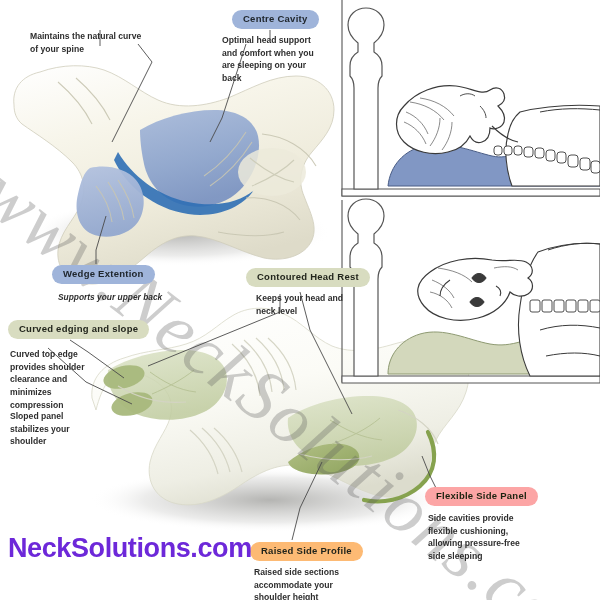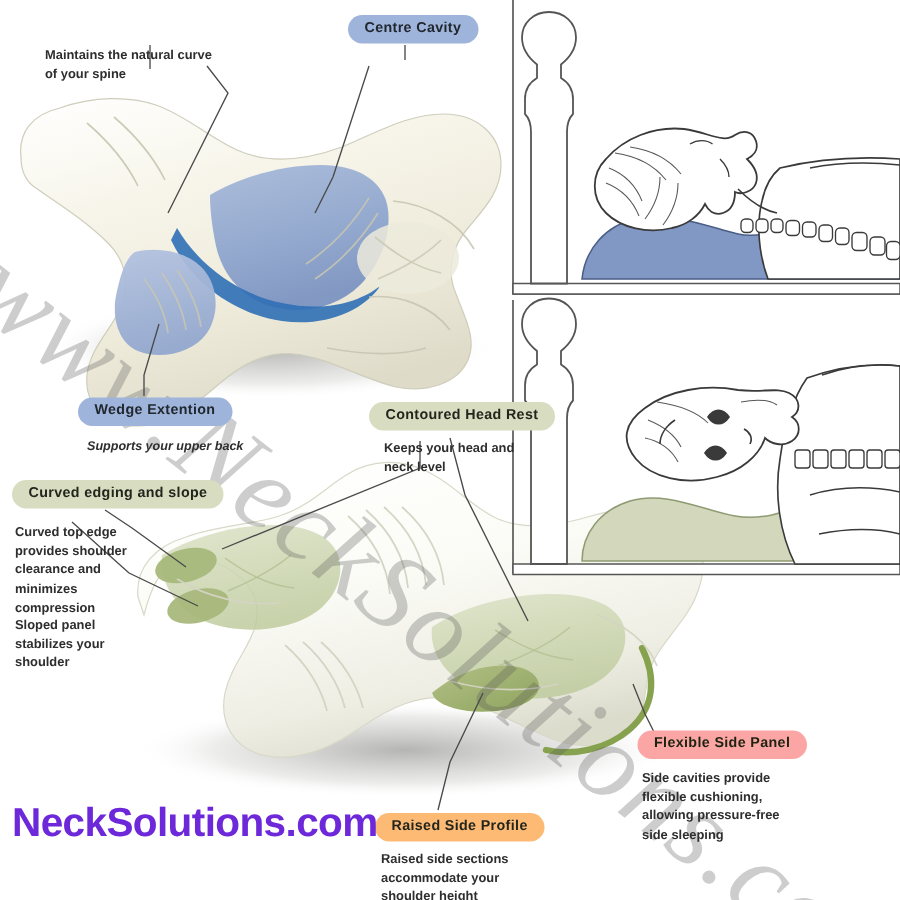--- a/index.html
+++ b/index.html
@@ -412,20 +412,21 @@
       <path d="M 70,340 L 88,352 L 124,378"></path>
       <path d="M 48,348 L 86,382 L 132,404"></path>
       <path d="M 436,488 L 430,476 L 422,456"></path>
       <path d="M 292,540 L 300,508 L 322,462"></path>
     </g>
   </svg>
 
   <div class="caption" style="left:30px; top:30px; width:120px;">Maintains the natural curve of your spine</div>
 
   <div class="badge blue-light" style="left:232px; top:10px;">Centre Cavity</div>
+  <div class="caption" style="left:222px; top:34px; width:104px;">Optimal head support and comfort when you are sleeping on your back</div>
 
   <div class="badge blue-light" style="left:52px; top:265px;">Wedge Extention</div>
   <div class="caption bold" style="left:58px; top:291px; width:130px;">Supports your upper back</div>
 
   <div class="badge sage-pale" style="left:246px; top:268px;">Contoured Head Rest</div>
   <div class="caption" style="left:256px; top:292px; width:96px;">Keeps your head and neck level</div>
 
   <div class="badge sage-pale" style="left:8px; top:320px;">Curved edging and slope</div>
   <div class="caption" style="left:10px; top:348px; width:84px;">Curved top edge provides shoulder clearance and minimizes compression</div>
   <div class="caption" style="left:10px; top:410px; width:84px;">Sloped panel stabilizes your shoulder</div>

